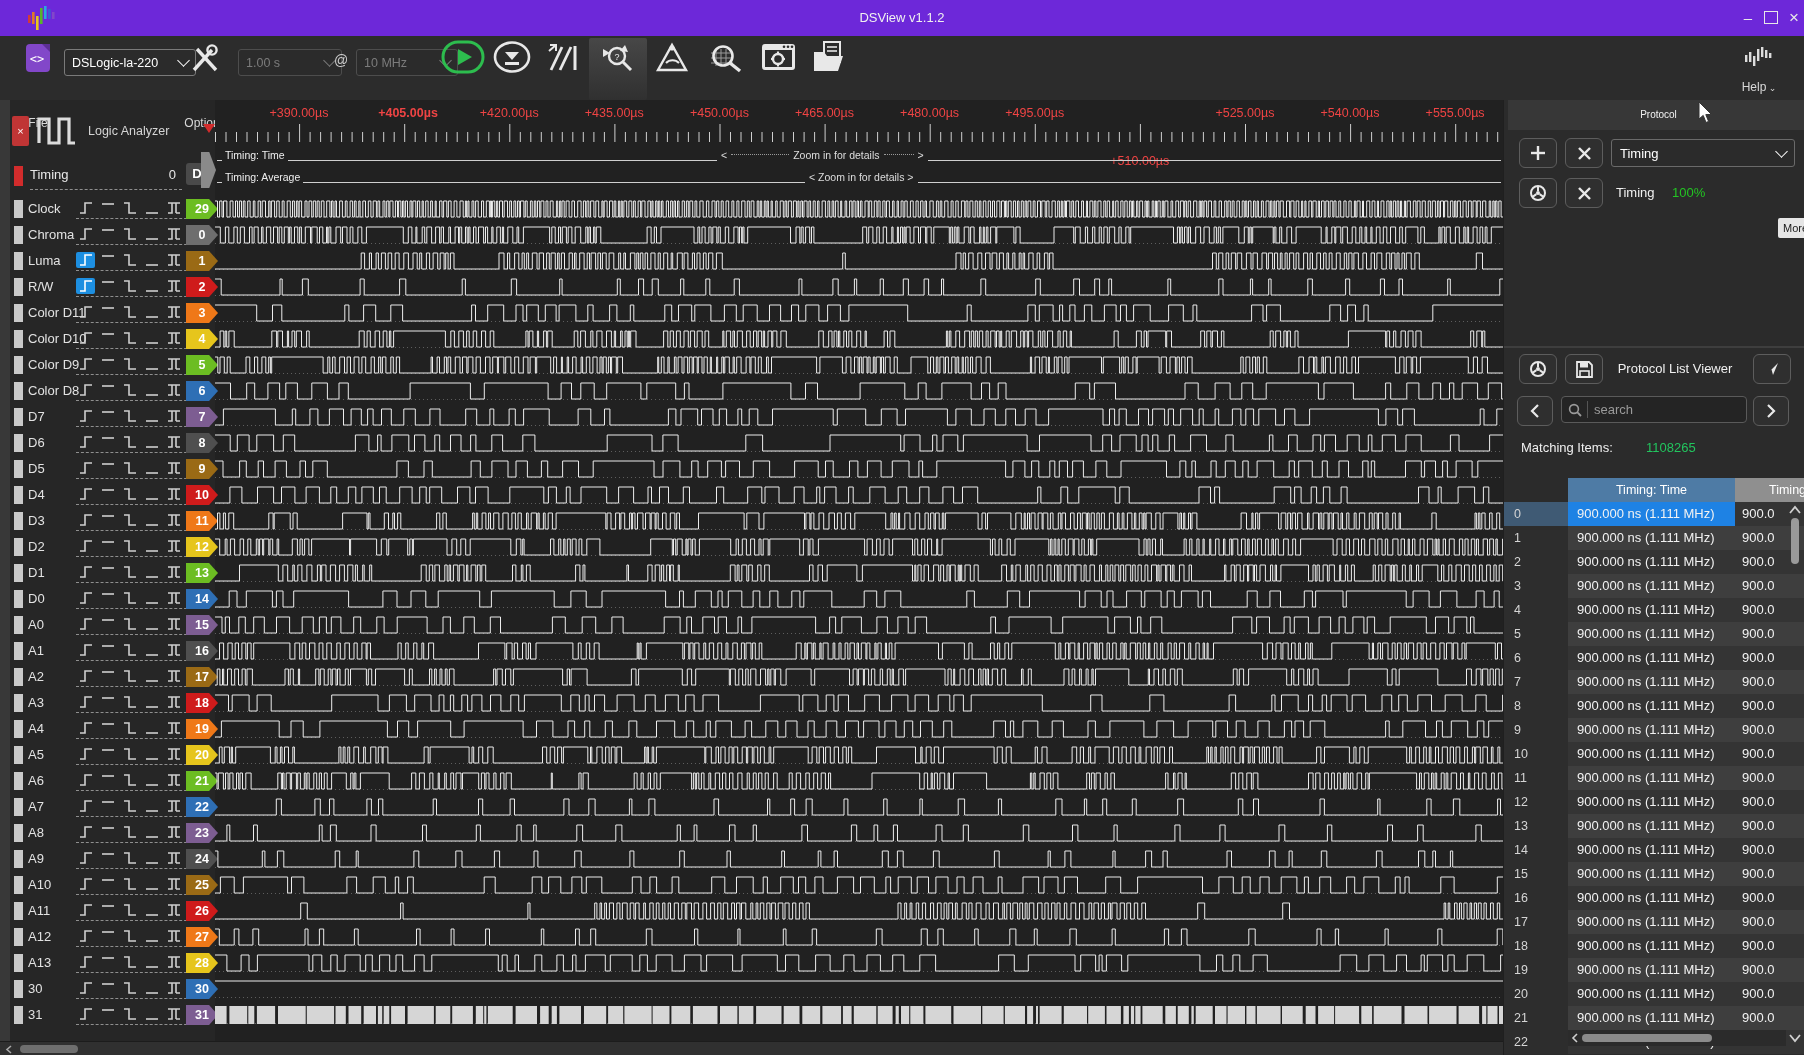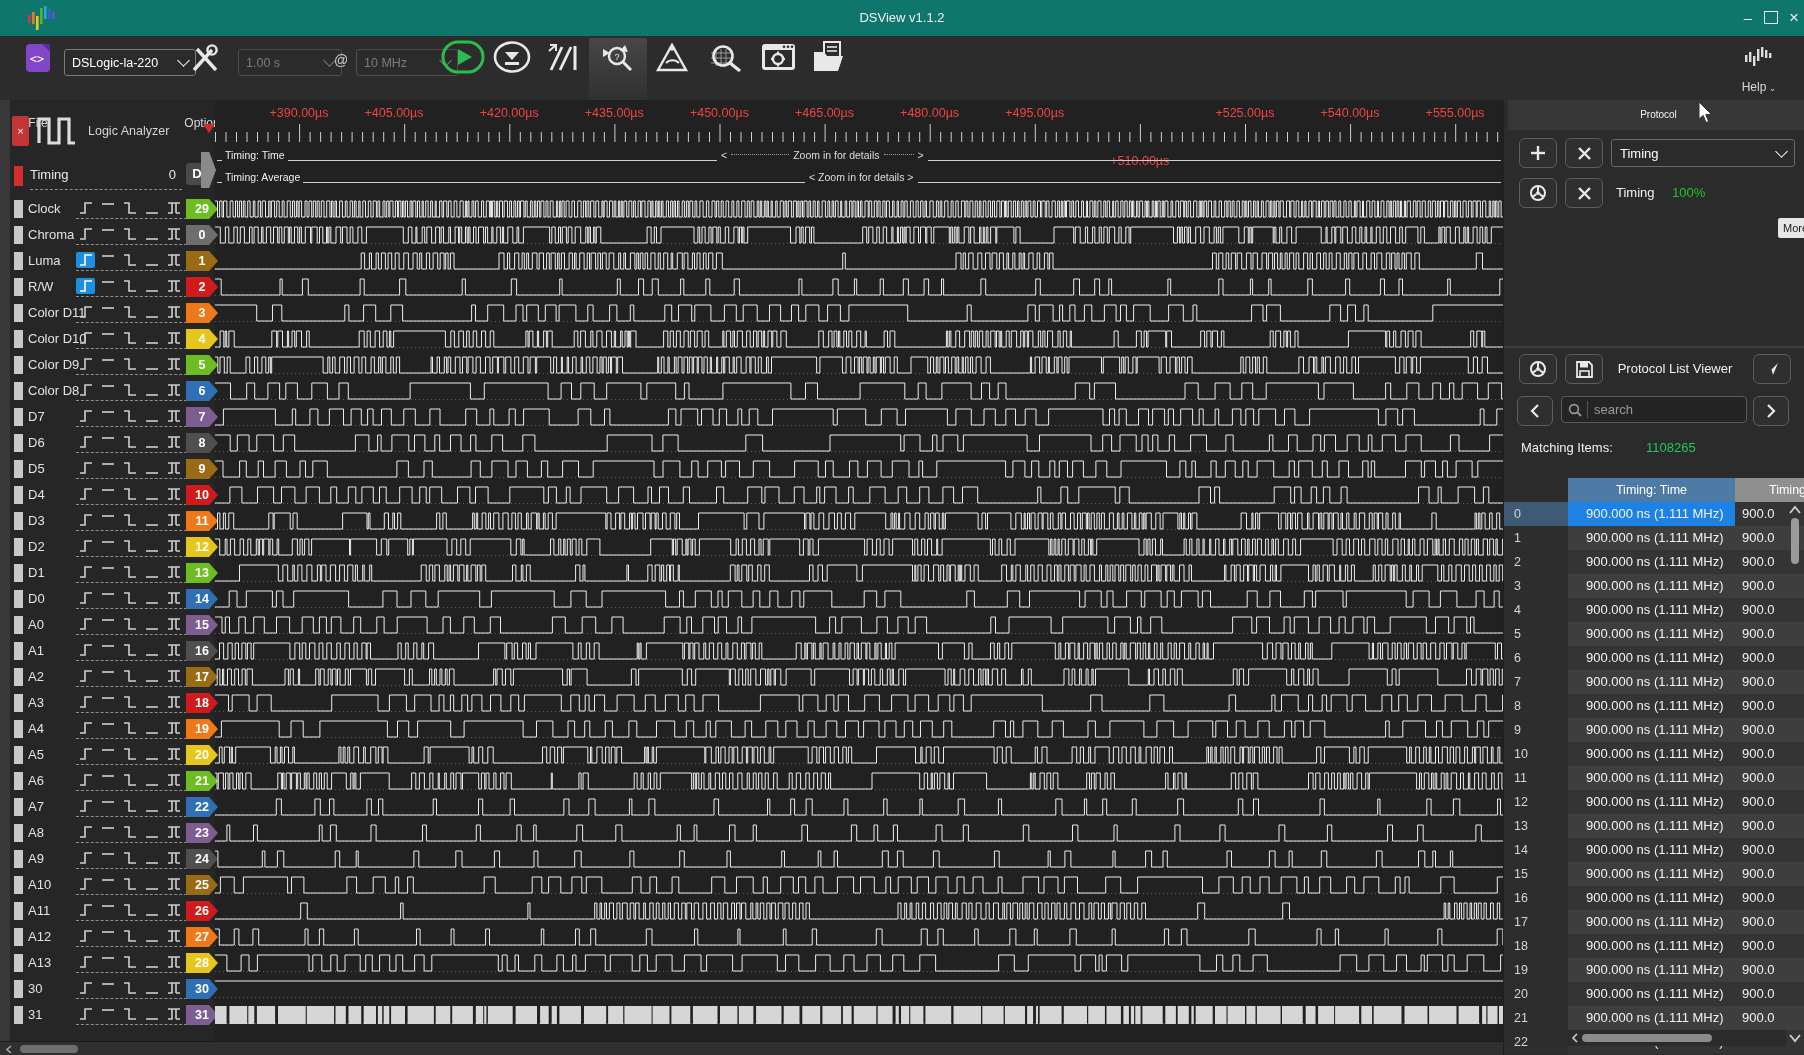--- a/index.html
+++ b/index.html
@@ -1,20 +1,20 @@
 <!DOCTYPE html>
 <html><head>
 <meta charset="utf-8">
 <style>
   html,body{margin:0;padding:0;background:#1a1a1a;}
   #app{position:relative;width:1804px;height:1055px;background:#262626;overflow:hidden;
        font-family:"Liberation Sans","DejaVu Sans",sans-serif;color:#ddd;-webkit-font-smoothing:antialiased;}
   .abs{position:absolute;}
   
-  #titlebar{left:0;top:0;width:1804px;height:36px;background:#0f766e;}
+  #titlebar{left:0;top:0;width:1804px;height:36px;background:#6d28d9;}
   #title{left:0;top:0;width:1804px;height:36px;line-height:36px;text-align:center;font-size:13px;color:#f0f0f0;}
   .winbtn{top:8px;width:20px;height:20px;color:#e8e8e8;font-size:15px;line-height:20px;text-align:center;}
   #btn-max{top:11px;width:12px;height:11px;border:1.5px solid #e8e8e8;}
   
   #toolbar{left:0;top:36px;width:1804px;height:64px;background:#2c2c2c;}
   .tlabel{top:80px;font-size:12px;color:#d8d8d8;text-align:center;}
   .tsel{height:25px;background:#2b2b2b;border:1px solid #7a7a7a;border-radius:3px;display:flex;align-items:center;
         justify-content:space-between;padding:0 7px;font-size:12.5px;color:#fff;}
   .tsel.dis{border-color:#4d4d4d;color:#7c7c7c;}
   .chev{width:8px;height:8px;border-right:1.5px solid currentColor;border-bottom:1.5px solid currentColor;
@@ -51,21 +51,21 @@
   #searchwrap{left:57px;top:2px;width:186px;height:27px;background:#242424;border:1px solid #5a5a5a;border-radius:4px;
         box-sizing:border-box;display:flex;align-items:center;padding:0 6px;gap:5px;}
   #searchwrap input{flex:1;background:transparent;border:0;outline:0;color:#ddd;font-size:13px;
         font-family:"Liberation Sans",sans-serif;min-width:0;border-left:1px solid #555;padding-left:6px;}
   #searchwrap input::placeholder{color:#9a9a9a;}
   
   .hcell{position:absolute;top:0;height:24px;line-height:24px;font-size:12.5px;color:#fff;text-align:center;overflow:hidden;white-space:nowrap;}
   .lrow{position:relative;height:24px;}
   .lc1{position:absolute;left:0;top:0;width:64px;height:24px;line-height:24px;padding-left:10px;box-sizing:border-box;
        font-size:12.5px;color:#d5d5d5;background:#2d2d2d;}
-  .lc2{position:absolute;left:64px;top:0;width:167px;height:24px;line-height:24px;padding-left:18px;box-sizing:border-box;
+  .lc2{position:absolute;left:64px;top:0;width:167px;height:24px;line-height:24px;padding-left:9px;box-sizing:border-box;
        font-size:13px;color:#f2f2f2;background:#343434;white-space:nowrap;}
   .lc3{position:absolute;left:231px;top:0;width:70px;height:24px;line-height:24px;padding-left:7px;box-sizing:border-box;
        font-size:13px;color:#f2f2f2;background:#343434;white-space:nowrap;overflow:hidden;}
   .lrow.odd .lc2,.lrow.odd .lc3{background:#3e3e3e;}
   .lrow.sel .lc1{background:#3f5a74;}
   .lrow.sel .lc2{background:#1e82e4;}
   .tooltip{background:#e6e6e6;color:#1a1a1a;font-size:11px;line-height:20px;padding:0 5px;border-radius:2px 0 0 2px;}
   .scrollpill{background:#8b8b8b;border-radius:4px;}
   svg{display:block;}
 </style>
@@ -217,21 +217,21 @@
        font-size:11px;text-align:center;line-height:30px">×</div>
   <svg class="abs" style="left:36px;top:112px" width="42" height="36">
     <path d="M3,31 V7 H13 V31 H23 V7 H33 V31 H39" fill="none" stroke="#dcdcdc" stroke-width="3.2"></path>
   </svg>
   <div class="abs" style="left:88px;top:124px;font-size:12.5px;color:#d5d5d5">Logic Analyzer</div>
 
   <div class="abs" id="wavebg"></div>
 
   <div class="abs" id="ruler-labels" style="left:215px;top:100px;width:1288px;height:20px">
       <span class="ruler-label" style="left: 39px;">+390.00µs</span>
-      <span class="ruler-label" style="left: 134px;">+405.00µs</span>
+      <span class="ruler-label" style="left: 148px; font-weight: bold;">+405.00µs</span>
       <span class="ruler-label" style="left: 249.2px;">+420.00µs</span>
       <span class="ruler-label" style="left: 354.3px;">+435.00µs</span>
       <span class="ruler-label" style="left: 459.4px;">+450.00µs</span>
       <span class="ruler-label" style="left: 564.5px;">+465.00µs</span>
       <span class="ruler-label" style="left: 669.6px;">+480.00µs</span>
       <span class="ruler-label" style="left: 774.7px;">+495.00µs</span>
       <span class="ruler-label" style="left: 879.8px; margin-top: 48px;">+510.00µs</span>
       <span class="ruler-label" style="left: 984.9px;">+525.00µs</span>
       <span class="ruler-label" style="left: 1090px;">+540.00µs</span>
       <span class="ruler-label" style="left: 1195.1px;">+555.00µs</span>

